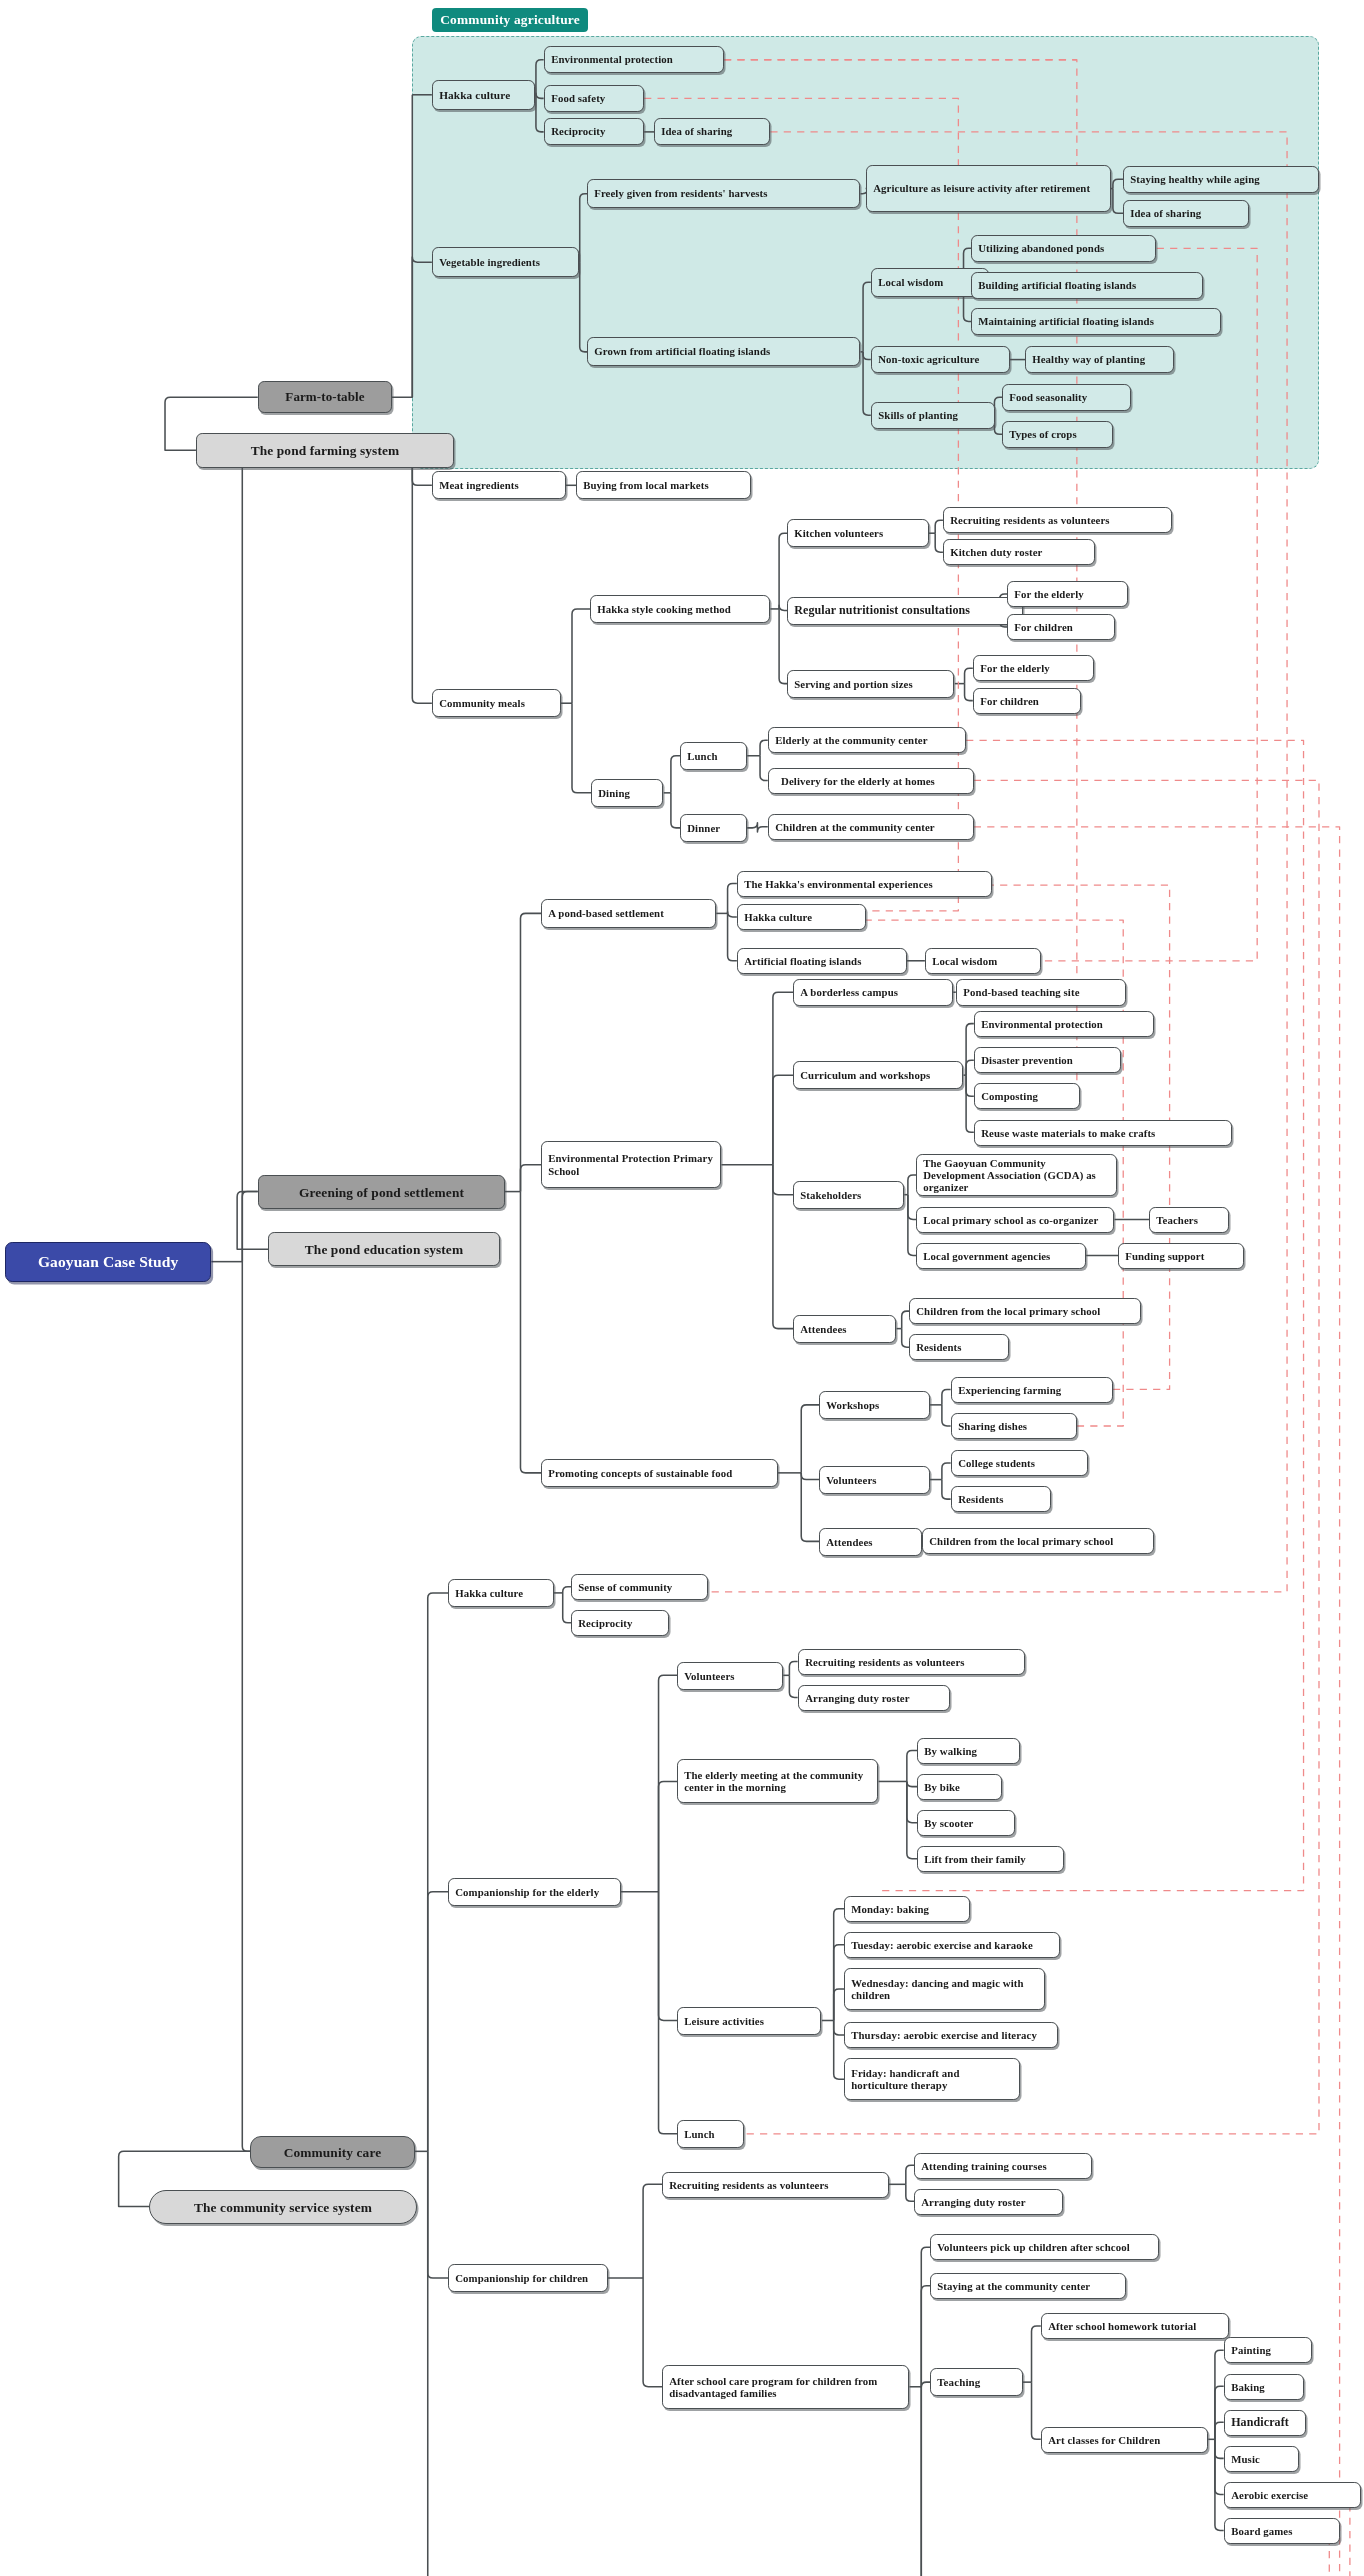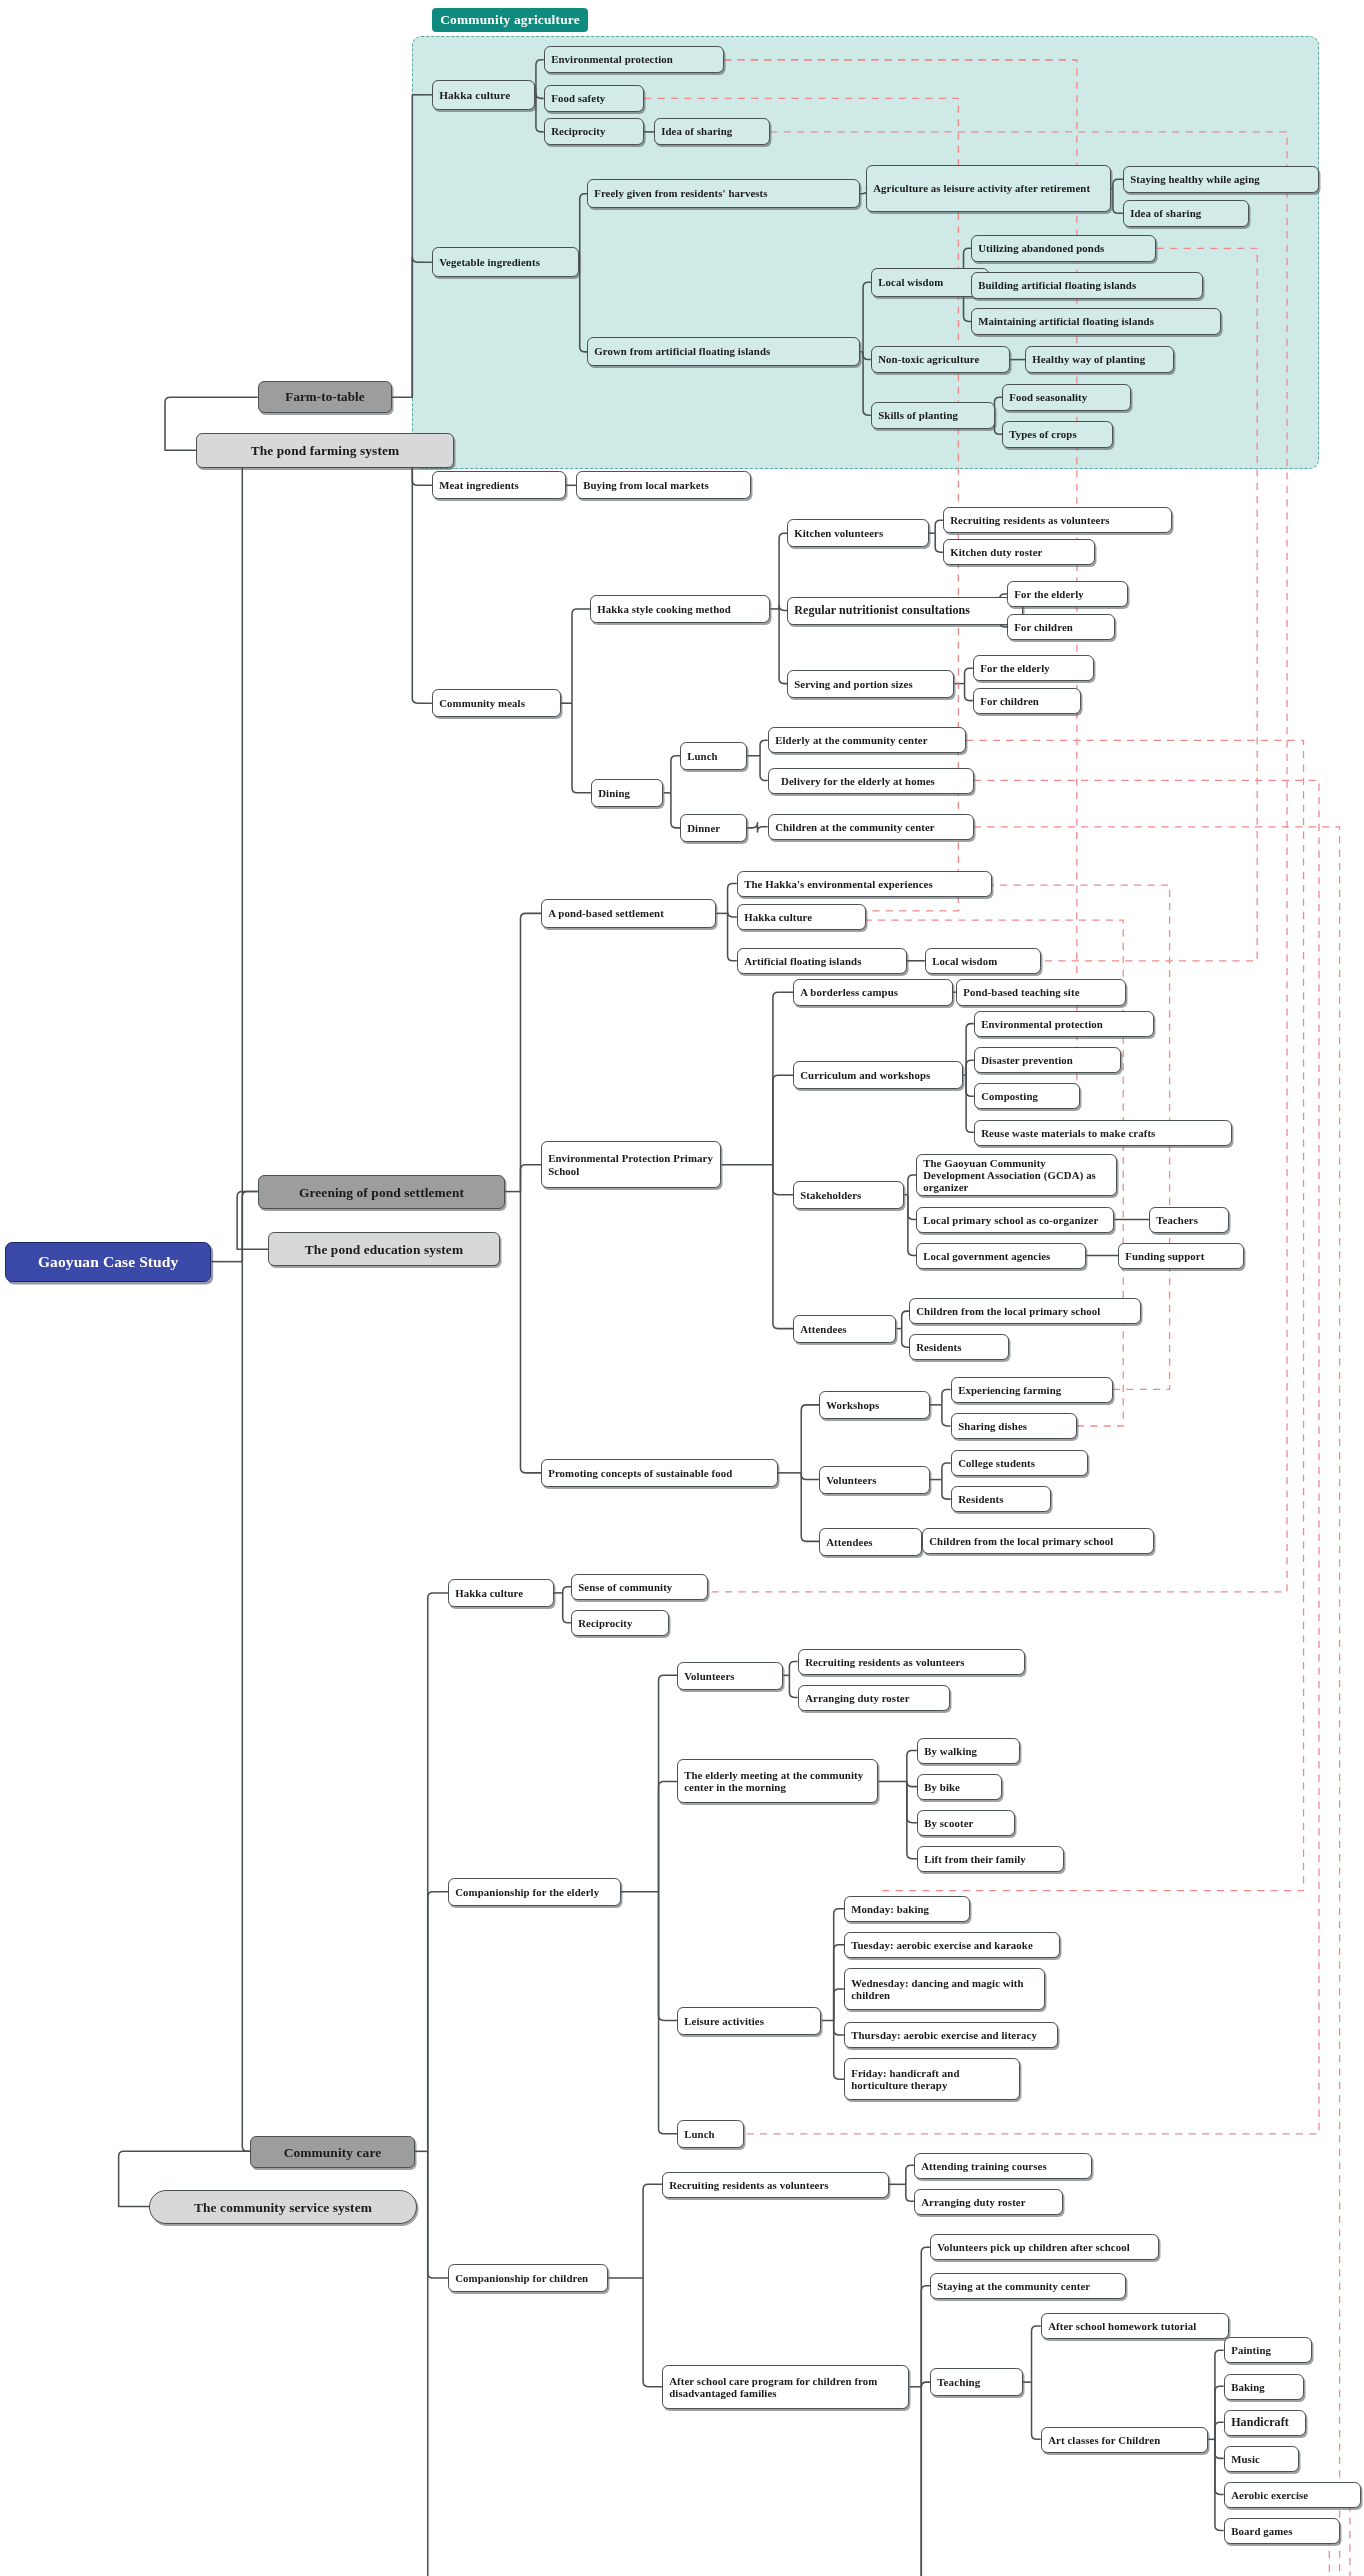--- a/index.html
+++ b/index.html
@@ -244,21 +244,21 @@
       <path d="M1340 5207 H2620 V4842 H2640" fill="none" stroke="#ef8a8a" stroke-width="2.5" stroke-dasharray="14 12" stroke-linejoin="round"></path>
       <path d="M1360 5280 H2580 V4912 H2600" fill="none" stroke="#ef8a8a" stroke-width="2.5" stroke-dasharray="14 12" stroke-linejoin="round"></path>
     </svg>
 
   <div id="nodes">
       <div class="node center" style="left: 5.2px; top: 1242px; width: 206px; min-height: 40px; font-size: 15.5px;">Gaoyuan Case Study</div>
       <div class="node sysdark" style="left: 258px; top: 381px; width: 134px; min-height: 32px; font-size: 13px;">Farm-to-table</div>
       <div class="node syslight" style="left: 196px; top: 433px; width: 258px; min-height: 35px; font-size: 13.4px;">The pond farming system</div>
       <div class="node sysdark" style="left: 258px; top: 1175px; width: 247px; min-height: 34px; font-size: 13.4px;">Greening of pond settlement</div>
       <div class="node syslight" style="left: 268px; top: 1232px; width: 232px; min-height: 34px; font-size: 13.4px;">The pond education system</div>
-      <div class="node sysdark" style="left: 250px; top: 2136px; width: 165px; min-height: 32px; font-size: 13.4px;">Community care</div>
+      <div class="node sysdark" style="left: 250px; top: 2136px; width: 165px; min-height: 32px; font-size: 13.4px; border-radius: 11px;">Community care</div>
       <div class="node syslight" style="left: 149px; top: 2190px; width: 268px; min-height: 34px; font-size: 13.4px; border-radius: 17px;">The community service system</div>
       <div class="node onteal" style="left: 432px; top: 80px; width: 103px; min-height: 30px; font-size: 11.3px;">Hakka culture</div>
       <div class="node onteal" style="left: 544px; top: 46px; width: 180px; min-height: 27px; font-size: 10.8px;">Environmental protection</div>
       <div class="node onteal" style="left: 544px; top: 85px; width: 100px; min-height: 27px; font-size: 10.8px;">Food safety</div>
       <div class="node onteal" style="left: 544px; top: 118px; width: 100px; min-height: 27px; font-size: 10.8px;">Reciprocity</div>
       <div class="node onteal" style="left: 654px; top: 118px; width: 116px; min-height: 27px; font-size: 10.8px;">Idea of sharing</div>
       <div class="node onteal" style="left: 432px; top: 247px; width: 147px; min-height: 30px; font-size: 10.8px;">Vegetable ingredients</div>
       <div class="node onteal" style="left: 587px; top: 179px; width: 273px; min-height: 29px; font-size: 10.8px;">Freely given from residents' harvests</div>
       <div class="node onteal" style="left: 587px; top: 337px; width: 273px; min-height: 29px; font-size: 10.8px;">Grown from artificial floating islands</div>
       <div class="node onteal" style="left: 866px; top: 165px; width: 245px; min-height: 47px; font-size: 10.8px;">Agriculture as leisure activity after retirement</div>

